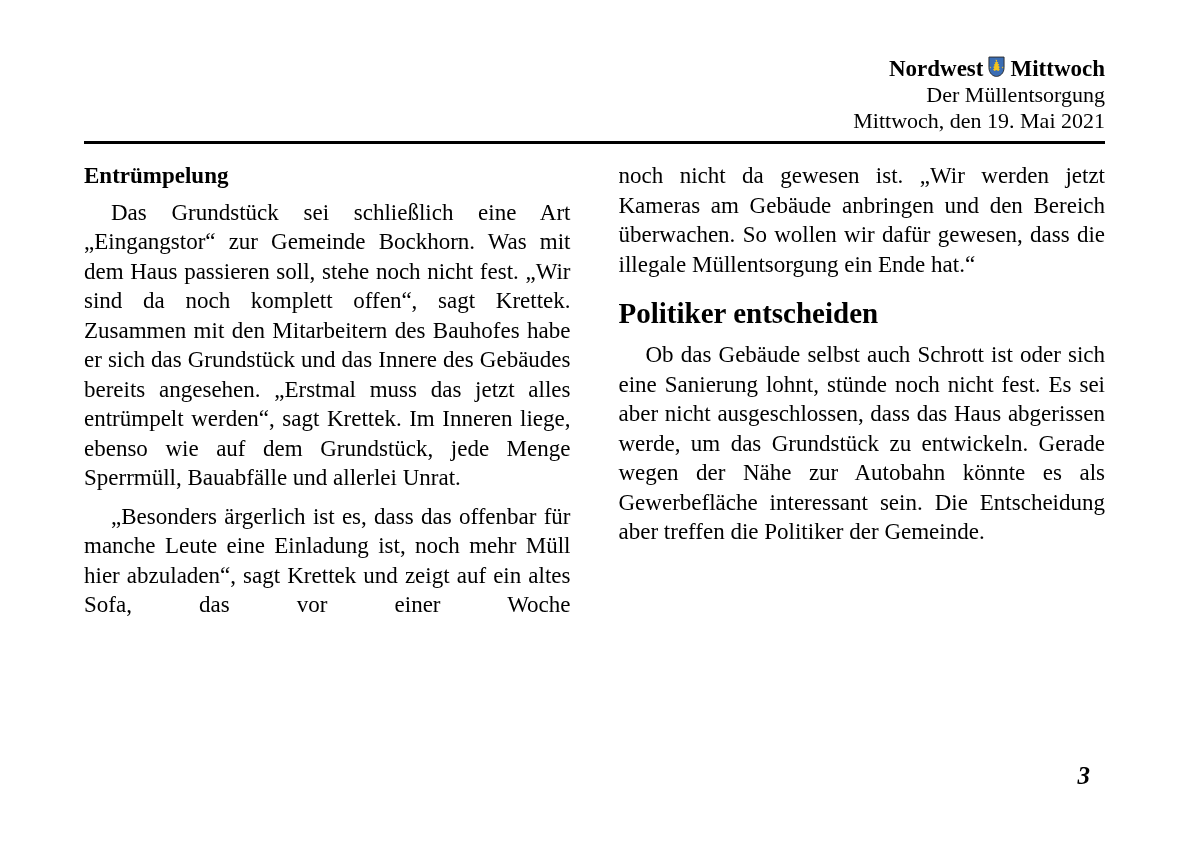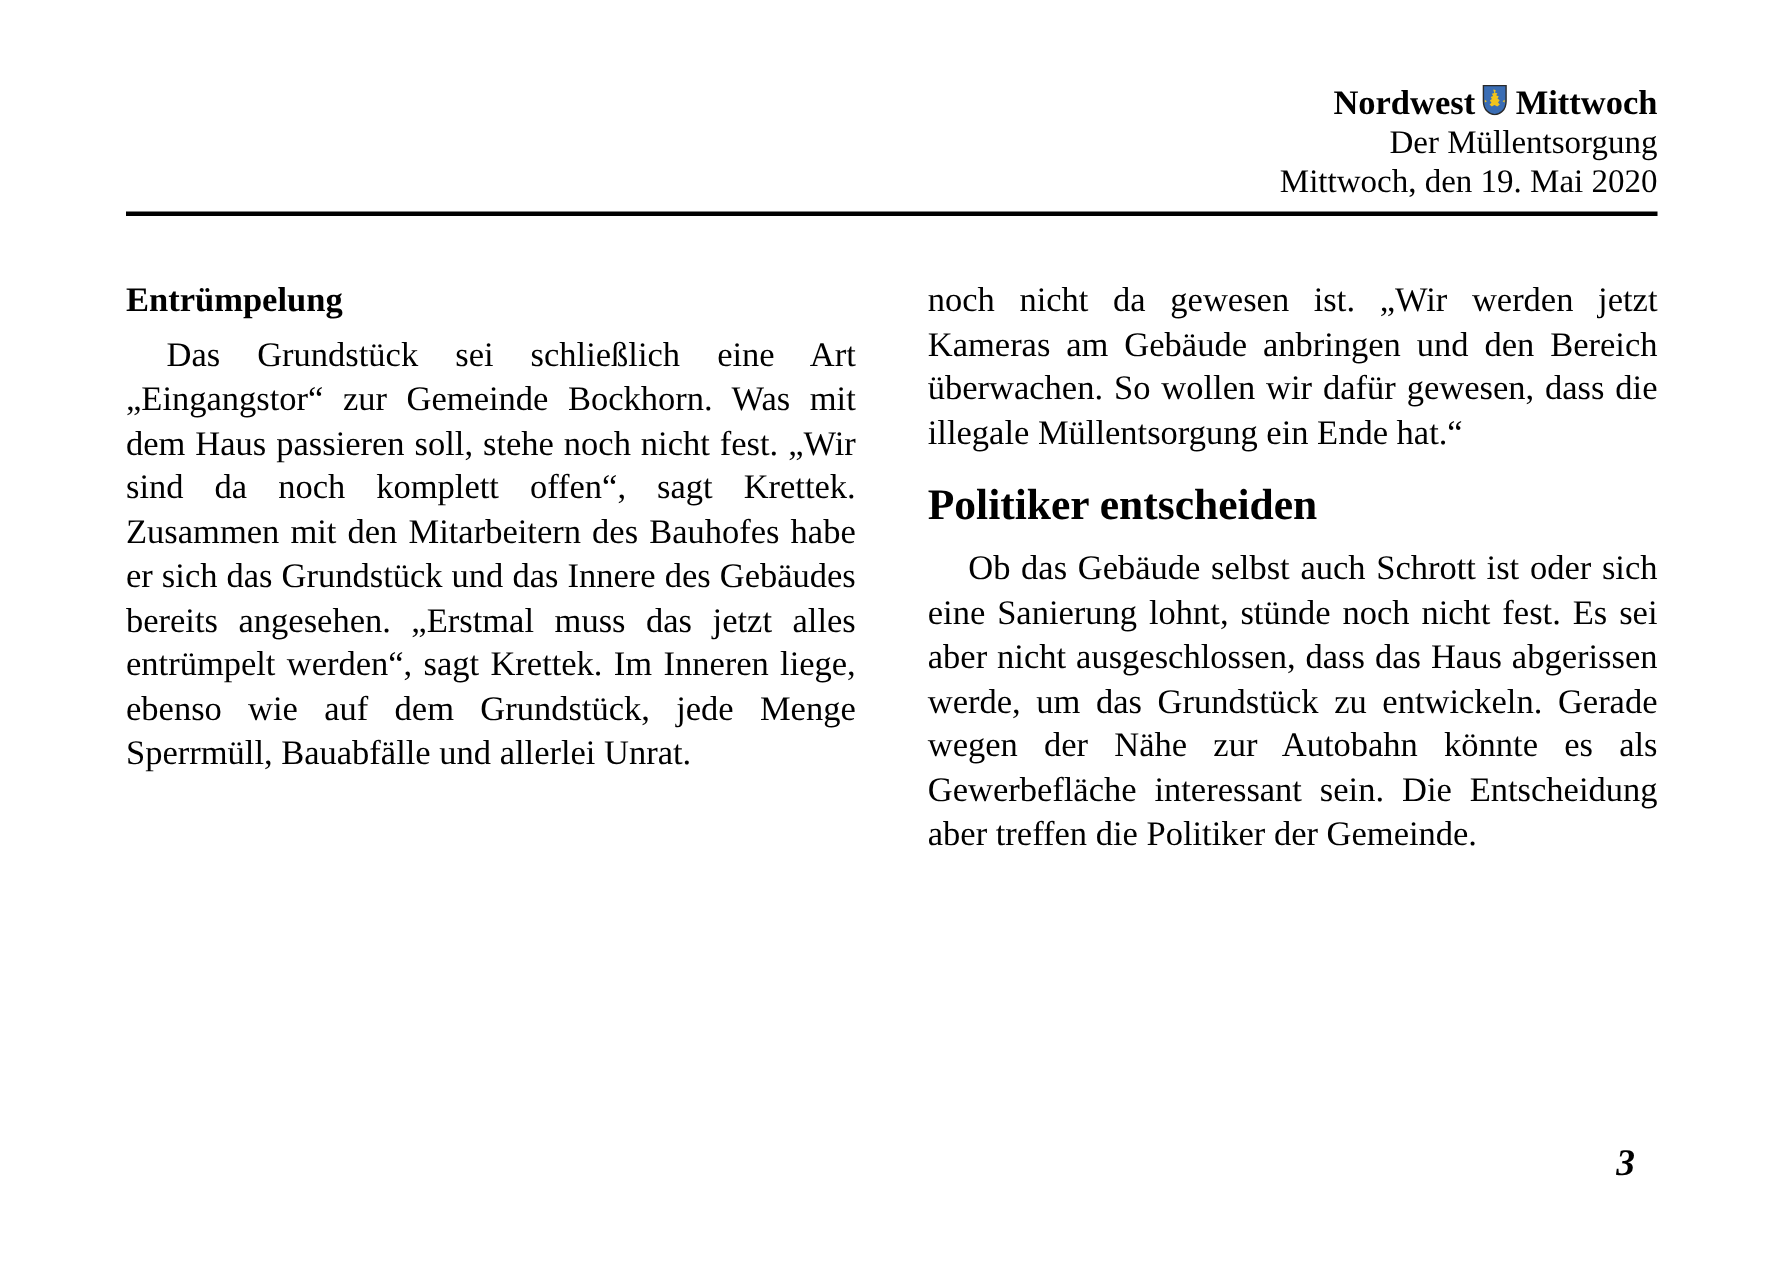--- a/index.html
+++ b/index.html
@@ -41,21 +41,20 @@
   .columns {
     display:flex;
     gap:48px;
     margin-top:17px;
   }
   .col {
     flex:1;
     font-size:23px;
     line-height:29.5px;
     text-align:justify;
-    margin-top:24px;
   }
   .article-heading {
     font-size:23px;
     font-weight:bold;
     margin:0 0 7px 0;
     text-align:left;
   }
   .section-heading {
     font-size:29px;
     font-weight:bold;
@@ -89,28 +88,29 @@
         <span class="crest">
           <svg width="17" height="21" viewBox="0 0 18 22" aria-hidden="true">
             <path d="M1 1 h16 v11 c0 6.5 -4.5 9.5 -8 9.5 c-3.5 0 -8 -3 -8 -9.5 Z" fill="#3a6db4" stroke="#2a2a2a" stroke-width="1"></path>
             <path fill="#f2c41d" d="M8.2 3.5 l1.6 .9 -.7 1.5 1.8 .6 -.9 1.4 1.9 .8 -1 1.5 1.6 1.2 -1.2 1.6 1.3 1.4 -1.8 1.3 -2 -1 -1.9 1 -1.6 -1.4 1.4 -1.2 -1.2 -1.5 1.5 -1.1 -.9 -1.5 1.7 -.7 -.8 -1.5 1.7 -.5 -.6 -1.6 z"></path>
             <path fill="#f2c41d" d="M2 11 l1.5 1 -1.5 1 z M16 11 l-1.5 1 1.5 1 z"></path>
           </svg>
         </span>
         <span>Mittwoch</span>
       </span>
       <span class="header-center">Der Müllentsorgung</span>
-      <span class="header-date">Mittwoch, den 19. Mai 2020</span>
+      <span class="header-date">Mittwoch, den 19. Mai 2021</span>
     </div>
 
     <div class="columns">
 
       <div class="col">
         <h2 class="article-heading">Entrümpelung</h2>
         <p>Das Grundstück sei schließlich eine Art „Eingangstor“ zur Gemeinde Bockhorn. Was mit dem Haus passieren soll, stehe noch nicht fest. „Wir sind da noch komplett offen“, sagt Krettek. Zusammen mit den Mitarbeitern des Bauhofes habe er sich das Grundstück und das Innere des Gebäudes bereits angesehen. „Erstmal muss das jetzt alles entrümpelt werden“, sagt Krettek. Im Inneren liege, ebenso wie auf dem Grundstück, jede Menge Sperrmüll, Bauabfälle und allerlei Unrat.</p>
+        <p class="justify-last">„Besonders ärgerlich ist es, dass das offenbar für manche Leute eine Einladung ist, noch mehr Müll hier abzuladen“, sagt Krettek und zeigt auf ein altes Sofa, das vor einer Woche</p>
       </div>
 
       <div class="col">
         <p class="no-indent">noch nicht da gewesen ist. „Wir werden jetzt Kameras am Gebäude anbringen und den Bereich überwachen. So wollen wir dafür gewesen, dass die illegale Müllentsorgung ein Ende hat.“</p>
         <h2 class="section-heading">Politiker entscheiden</h2>
         <p>Ob das Gebäude selbst auch Schrott ist oder sich eine Sanierung lohnt, stünde noch nicht fest. Es sei aber nicht ausgeschlossen, dass das Haus abgerissen werde, um das Grundstück zu entwickeln. Gerade wegen der Nähe zur Autobahn könnte es als Gewerbefläche interessant sein. Die Entscheidung aber treffen die Politiker der Gemeinde.</p>
       </div>
 
     </div>
   </div>

